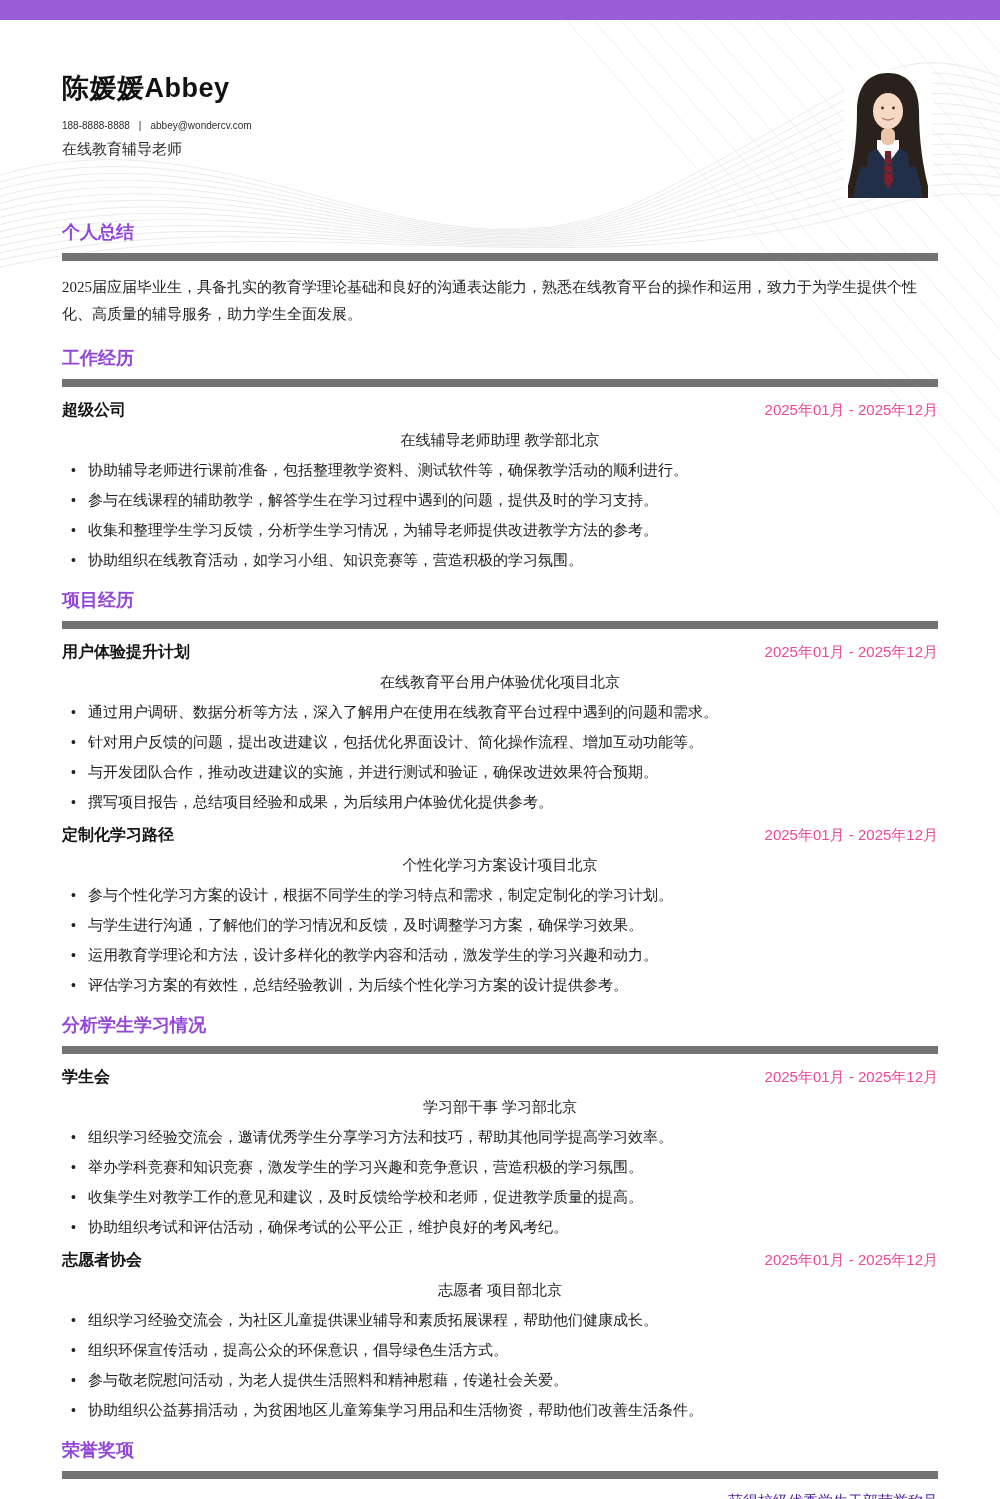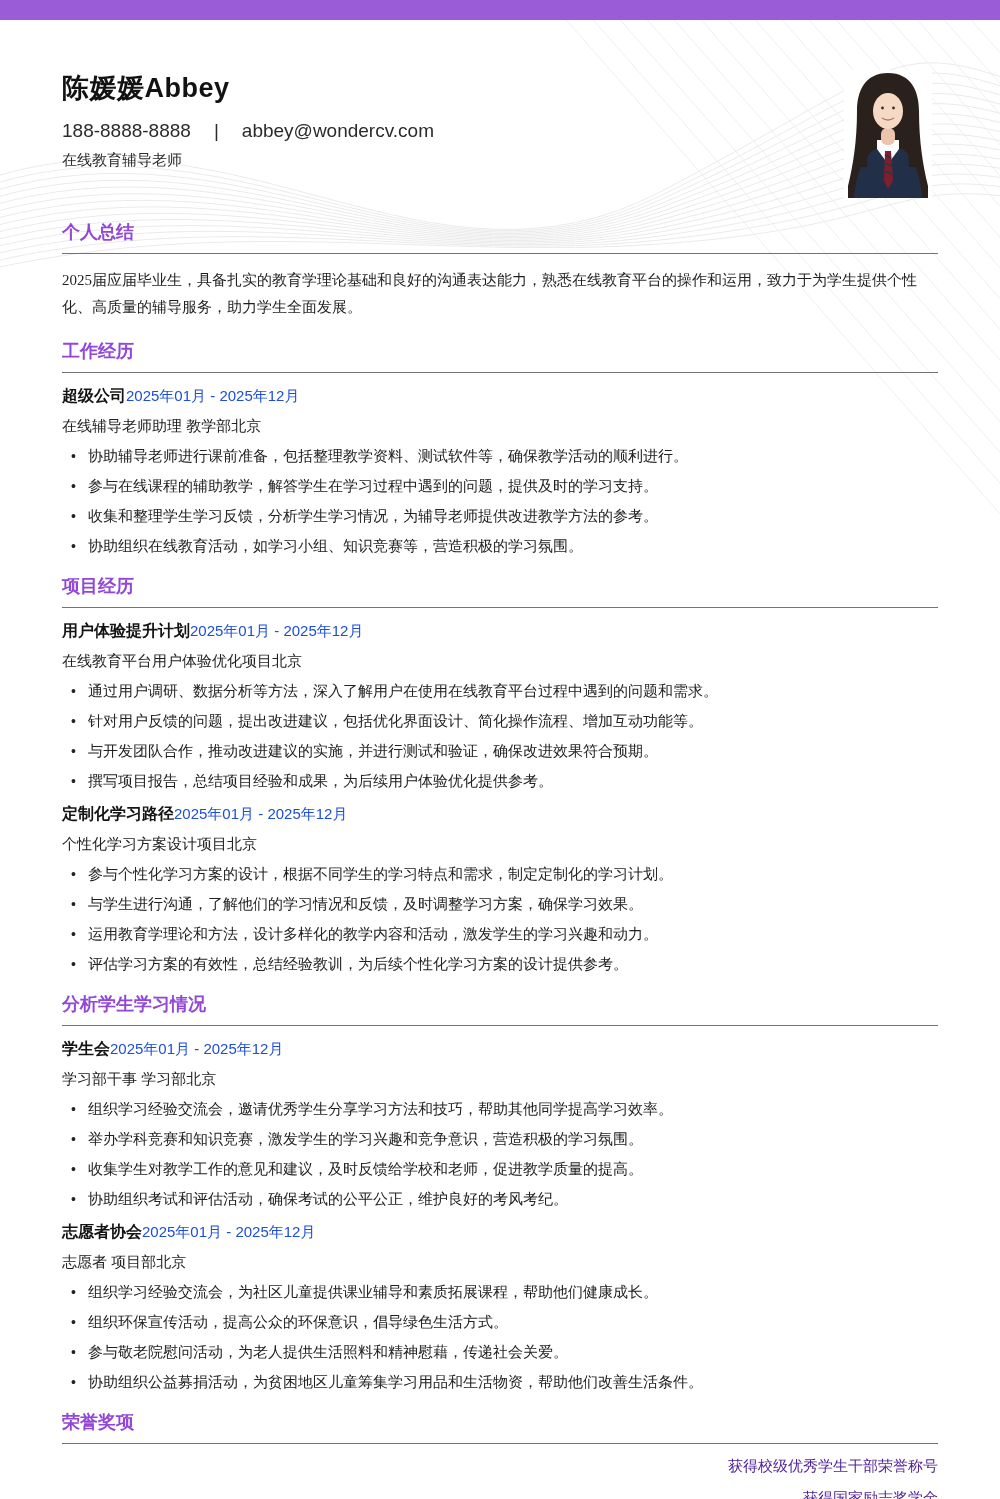--- a/index.html
+++ b/index.html
@@ -9,32 +9,32 @@
     font-family:"Liberation Sans","DejaVu Sans",sans-serif;
     color:#1f1f1f;
     position:relative;overflow:hidden;
   }
   .top-bar{height:20px;width:100%;background:#9b5cd8;}
   .bg-deco{position:absolute;top:20px;left:0;z-index:0;pointer-events:none;}
   .page{position:relative;z-index:1;padding:0 62px;}
   
   .header{position:relative;height:182px;}
   .name{padding-top:50px;font-size:27px;font-weight:bold;color:#121212;letter-spacing:.5px;}
-  .contact{margin-top:14px;font-size:19px;color:#2b2b2b;display:flex;align-items:center;gap:23px;}
+  .contact{margin-top:14px;font-size:10px;color:#2b2b2b;display:flex;align-items:center;gap:9px;}
   .jobtitle{margin-top:9px;font-size:15px;color:#2b2b2b;}
   .photo{position:absolute;top:50px;right:6px;width:88px;height:128px;background:#ffffff;}
   .photo svg{display:block;width:100%;height:100%;}
   
   .section{margin-top:18px;}
-  .section-title{font-size:18px;font-weight:bold;color:#9247d8;padding-bottom:9px;border-bottom:1px solid #737373;}
+  .section-title{font-size:18px;font-weight:bold;color:#9247d8;padding-bottom:9px;border-bottom:8px solid #737373;}
   .summary-text{margin-top:13px;font-size:15px;line-height:27px;color:#1f1f1f;font-family:Liberation Serif, serif;}
-  .entry-header{display:flex;justify-content:flex-start;align-items:baseline;margin-top:13px;}
+  .entry-header{display:flex;justify-content:space-between;align-items:baseline;margin-top:13px;gap:44px;}
   .entry-name{font-size:16px;font-weight:bold;color:#141414;}
-  .entry-date{font-size:15px;color:#1d4ed8;white-space:nowrap;}
-  .entry-sub{display:flex;justify-content:flex-start;margin-top:10px;font-size:15px;color:#222;}
+  .entry-date{font-size:15px;color:#ec4899;white-space:nowrap;}
+  .entry-sub{display:flex;justify-content:center;margin-top:10px;font-size:15px;color:#222;}
   ul.bullets{list-style:none;margin:2px 0 0 0;padding:0;}
   .bullets li{position:relative;padding-left:26px;margin-top:10px;font-size:15px;line-height:20px;color:#222;}
   .bullets li::before{content:"•";position:absolute;left:9px;top:0;font-size:14px;color:#222;}
   .honors-line{margin-top:13px;font-size:15px;color:#4c1d95;text-align:right;}
 </style>
 </head>
 <body>
 
 <div class="top-bar"></div>
 

